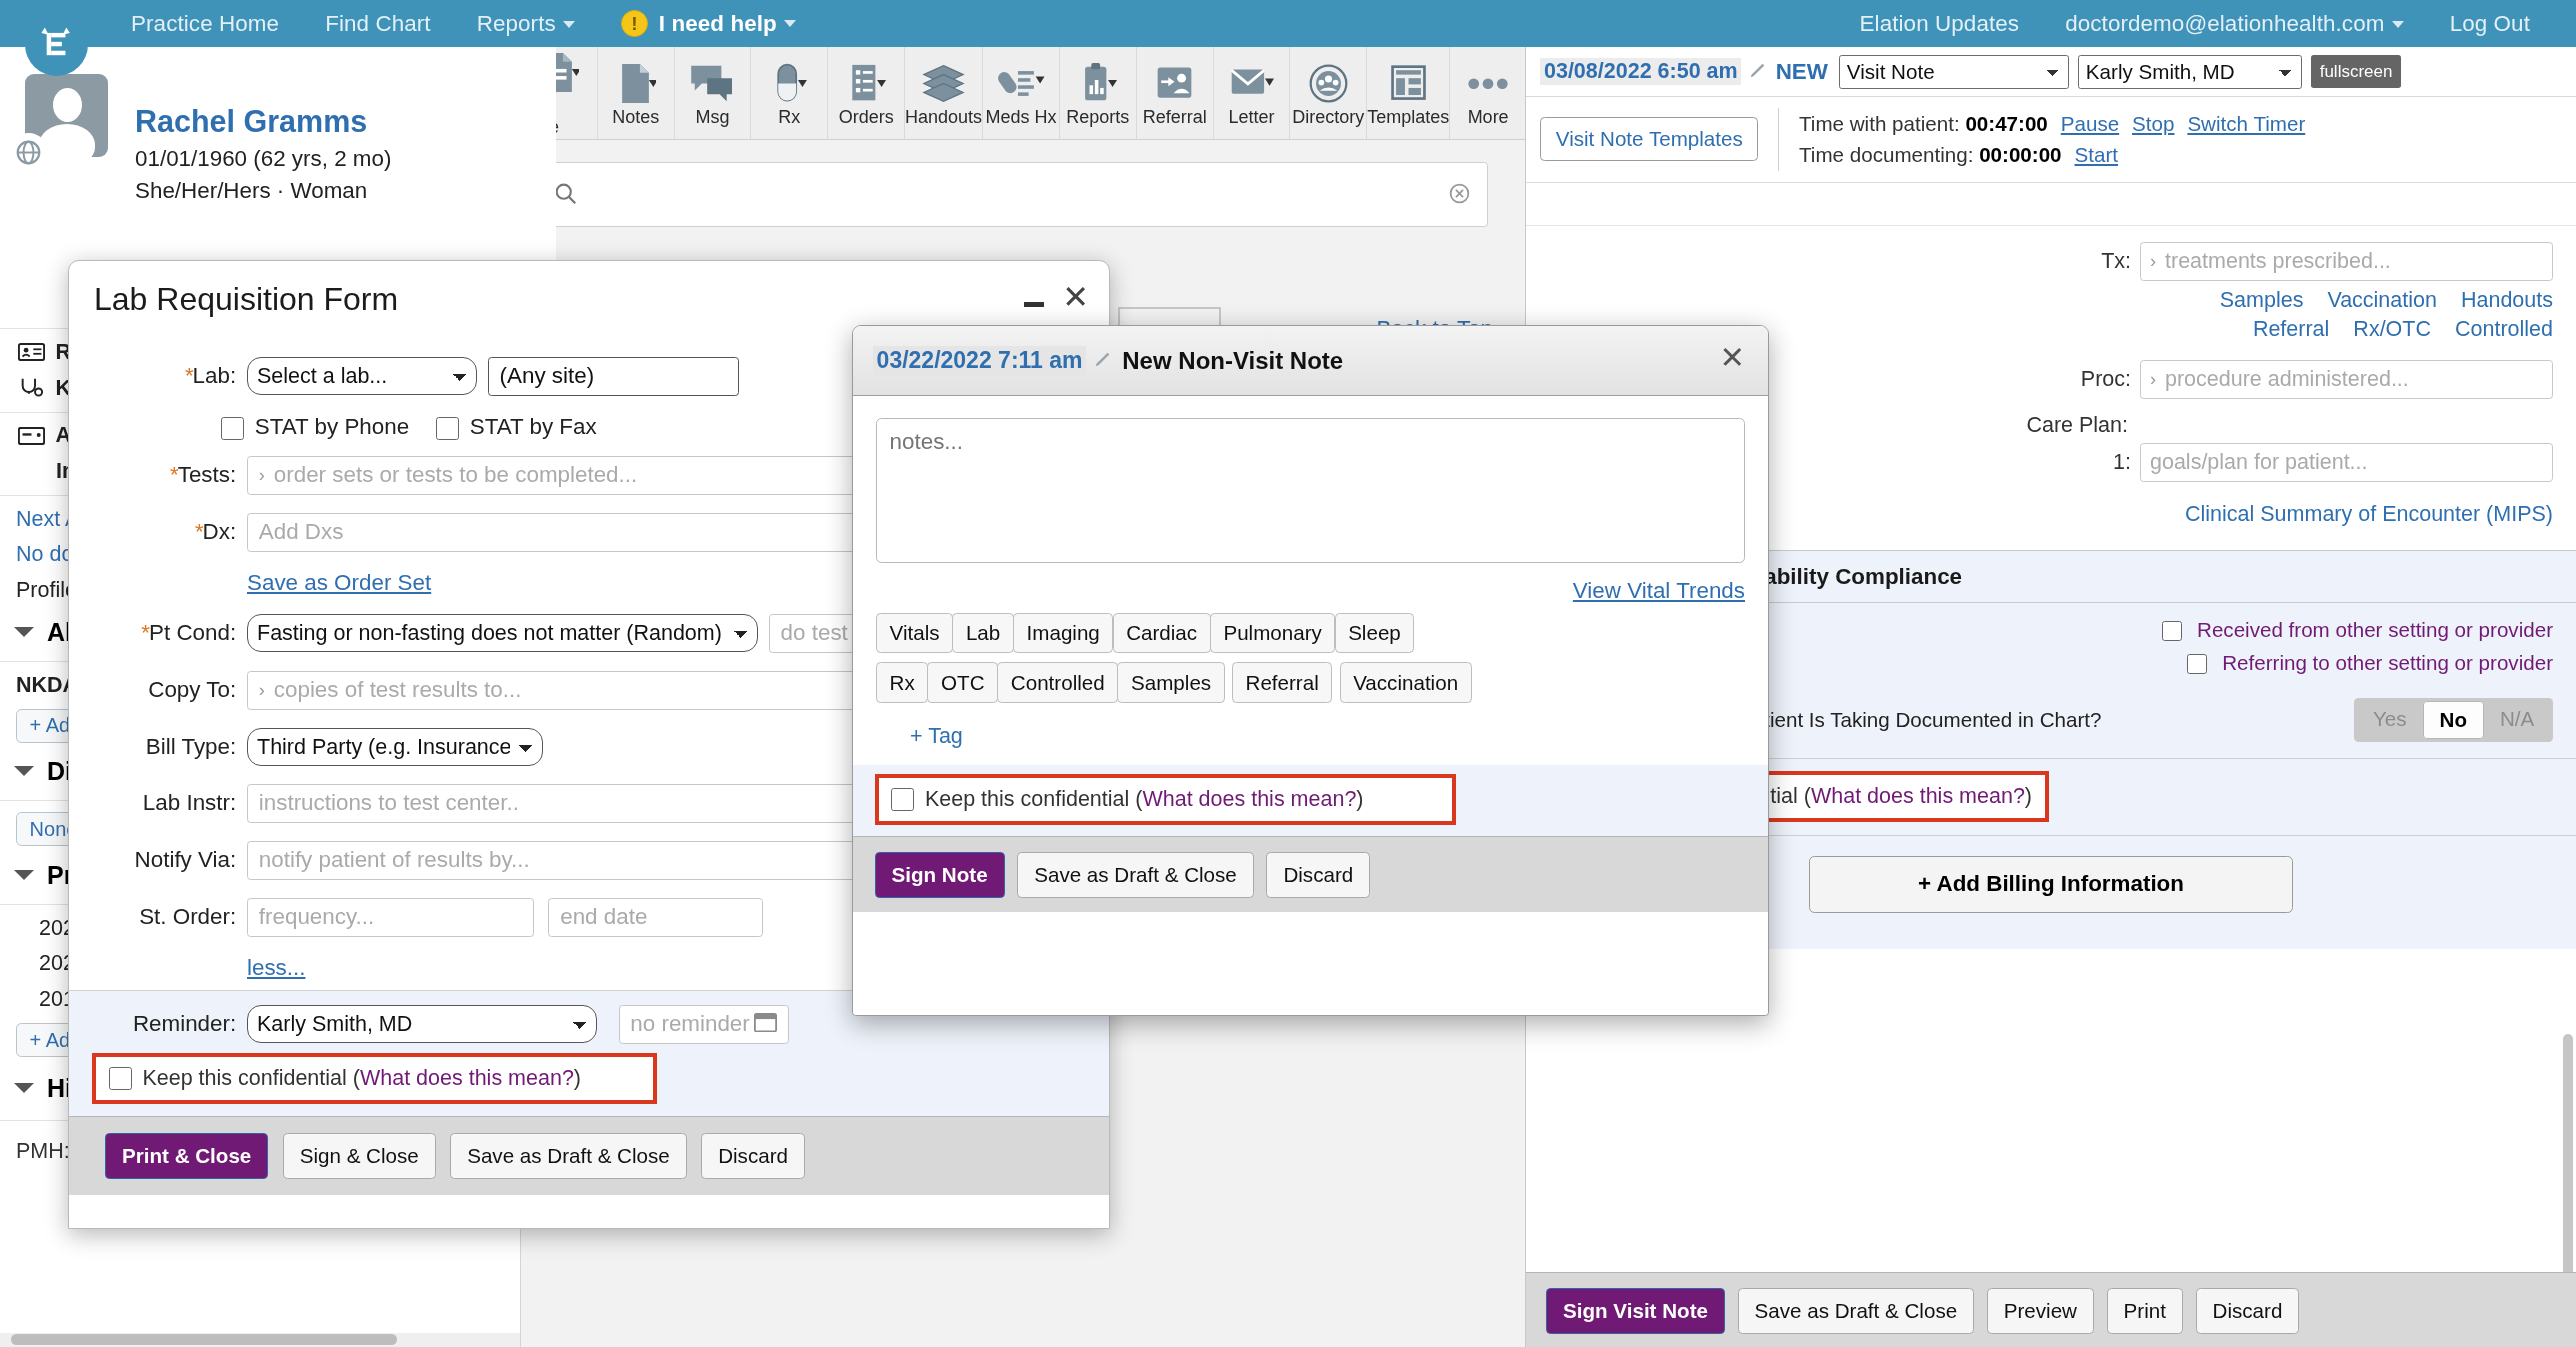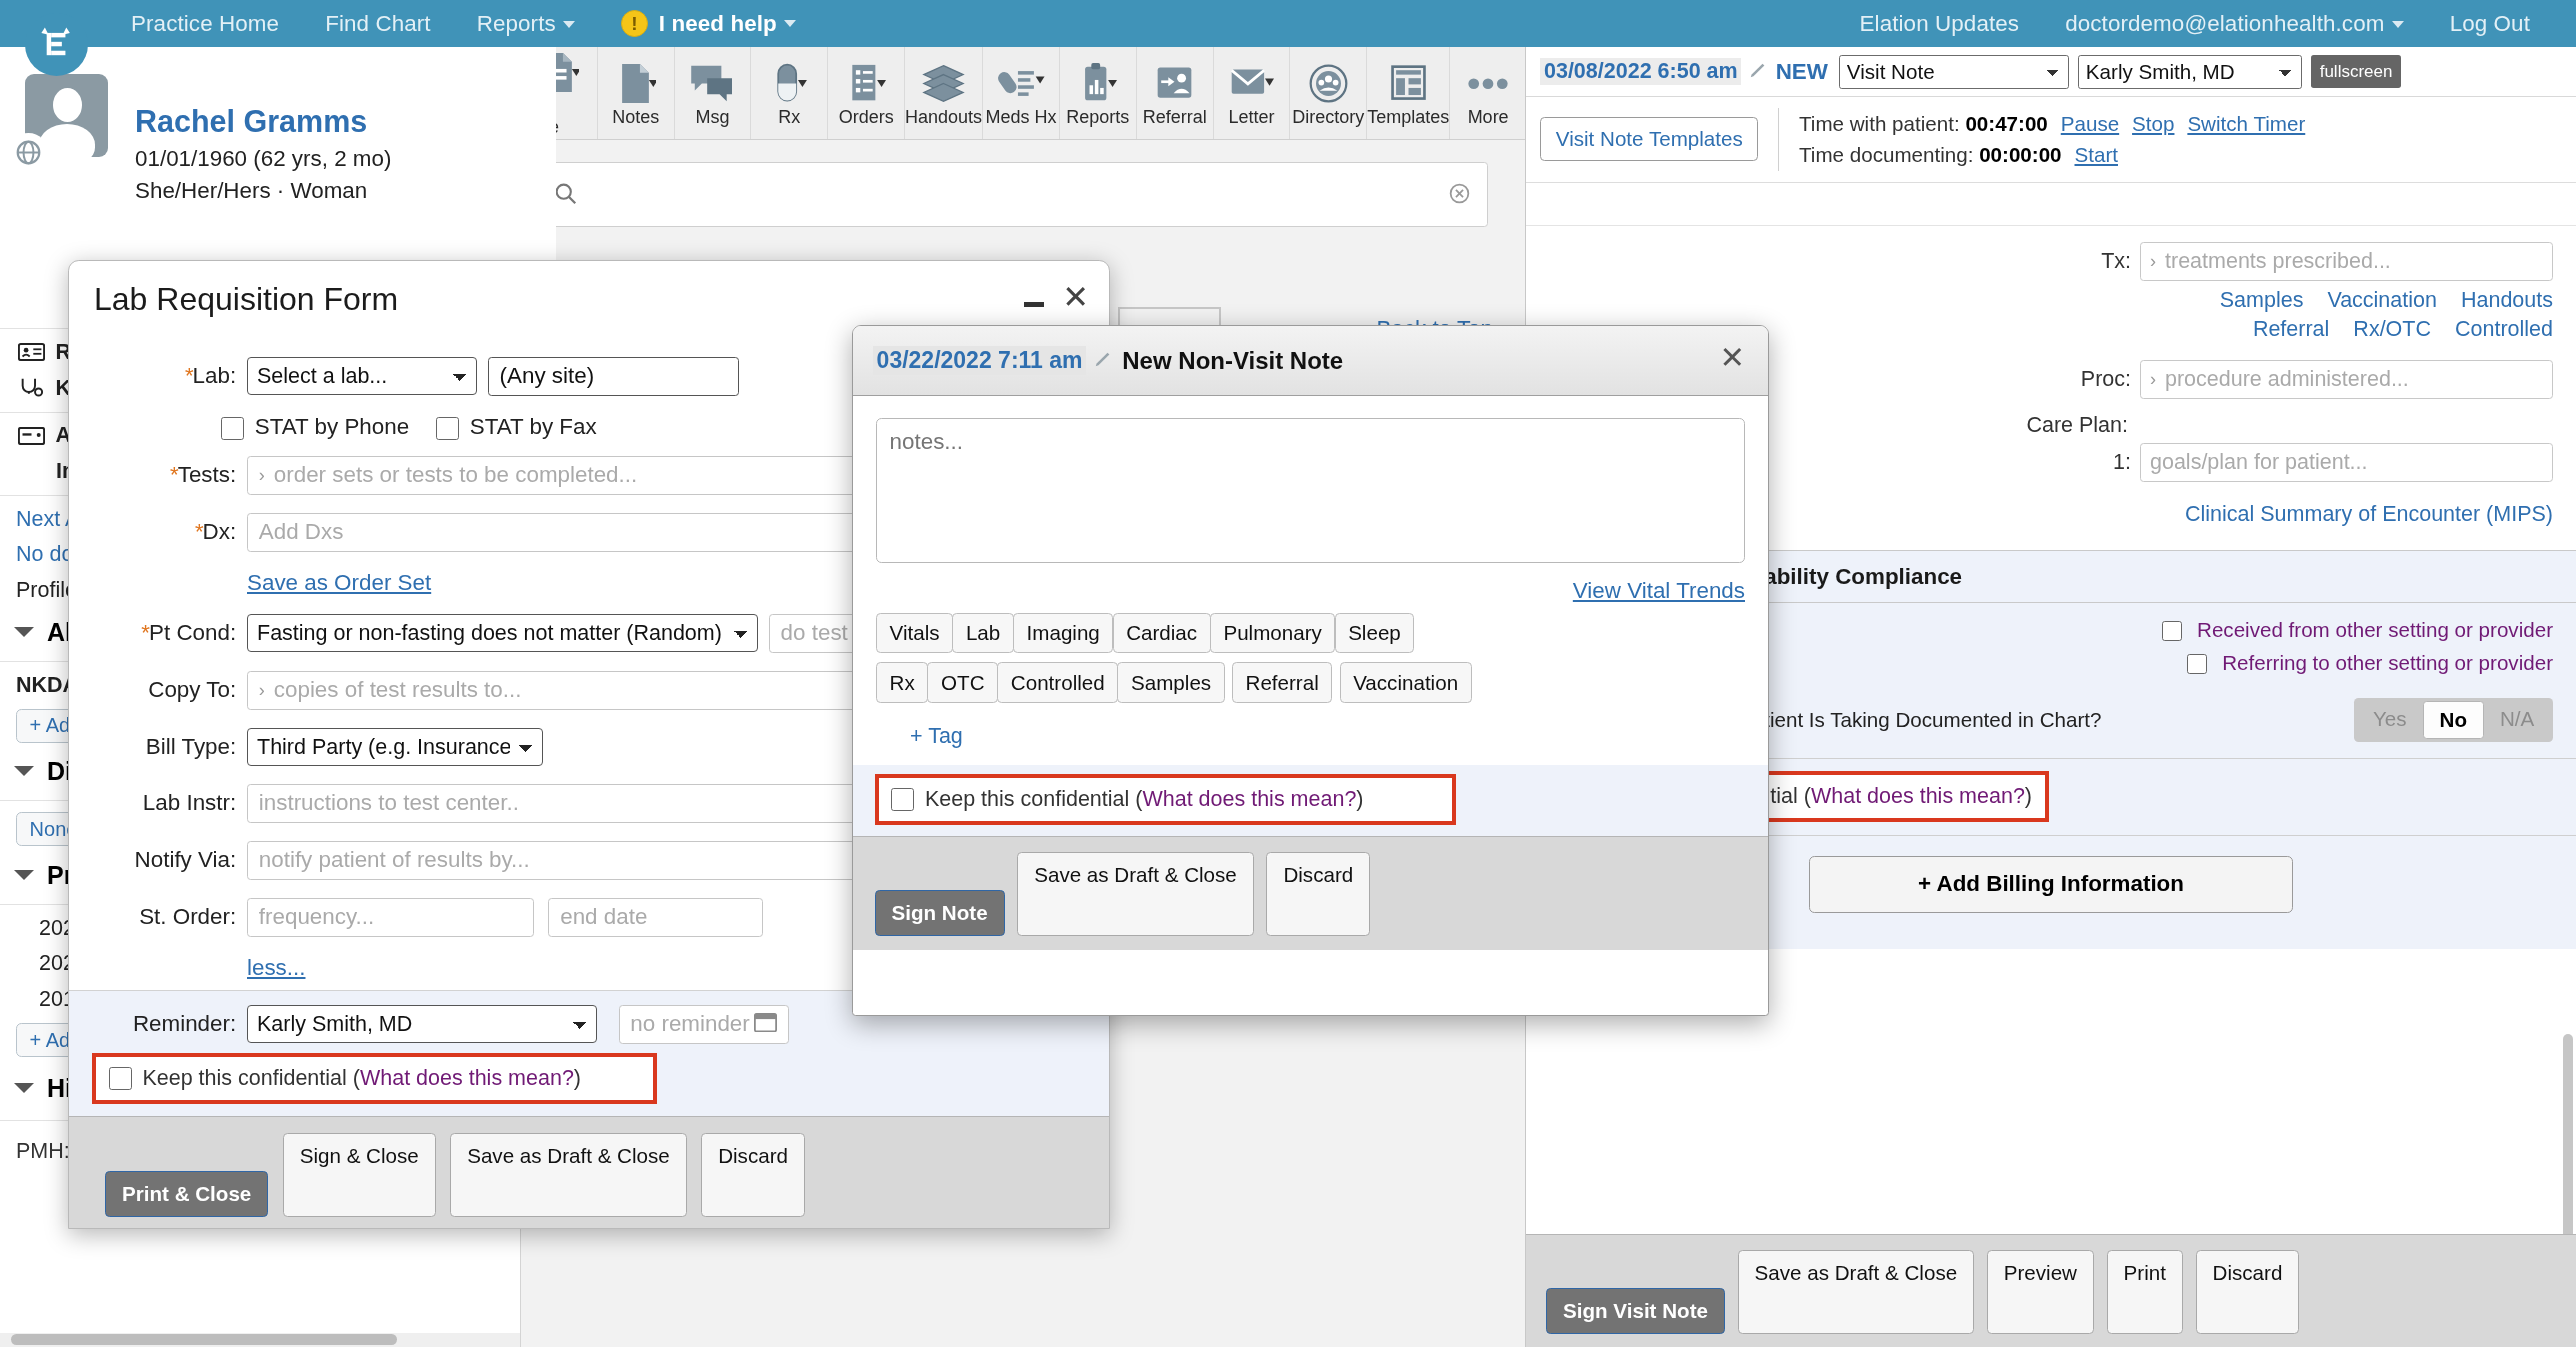--- a/index.html
+++ b/index.html
@@ -127,38 +127,38 @@
   .confidential-box {
     border:4.5px solid #d9381e; background:#fff; display:inline-flex; align-items:center;
     padding:9px 12.6px; font-size:21.5px; color:#333;
   }
   .addbill {
     display:block; margin: 20px auto; width:484px; border:0.9px solid #9a9a9a; border-radius:5.4px;
     background:#f4f4f4; font-size:22.4px; font-weight:bold; padding:14.4px; cursor:pointer; text-align:center;
   }
   .rp-footer { position:absolute; bottom:0; left:0; width:1051px; background:#d8d8d8; border-top:0.9px solid #b5b5b5; padding:14.4px 20px; display:flex; gap:12.6px; }
   .btn { font-size:20.6px; padding:10px 16px; border-radius:4.5px; border:0.9px solid #a9a9a9; background:#f6f6f6; color:#111; cursor:pointer; white-space:nowrap;}
-  .btn.primary { background:#737373; border-color:#2f66a6; color:#fff; font-weight:bold;margin-top:38px;}
+  .btn.primary { background:#701a75; border-color:#2f66a6; color:#fff; font-weight:bold;}
 
   
   .modal-lab {
     position:absolute; left:68px; top:260px; width:1042px; height:969px;
     background:#fff; border:0.9px solid #b9b9b9; border-radius:10.8px 10.8px 0 0;
     box-shadow: 0 5.4px 23px rgba(0,0,0,.28); z-index:20; overflow:hidden;
   }
   .modal-lab-head { height:74px; position:relative; }
   .modal-lab-title { position:absolute; left:25px; top:20px; font-size:32px; color:#1b1b1b;}
   .win-min { position:absolute; right:65px; top:41px; width:20px;height:5.4px;background:#333; cursor:pointer;}
   .win-close { position:absolute; right:20px; top:20px; font-size:32px; color:#444; cursor:pointer; line-height:1;}
   .lab-body { padding: 21.5px 0 0 0; }
   .lab-row { display:flex; align-items:center; margin-bottom:18px; padding-left:36px; }
   .lab-lbl { width:142px; text-align:right; font-size:22.4px; color:#222; padding-right:10.8px; white-space:nowrap;}
   .req { color:#e0761f; font-size:22.4px; vertical-align:top; }
   .lab-sel {
-    border:0.9px solid #555; border-radius:4px; background:#fff; font-size:21.5px; height:38px; color:#111;
+    border:0.9px solid #555; border-radius:14px; background:#fff; font-size:21.5px; height:38px; color:#111;
     font-family:"Liberation Sans", sans-serif; appearance:none; padding:0 32px 0 9px;
     background-image: linear-gradient(45deg, transparent 50%, #222 50%), linear-gradient(135deg, #222 50%, transparent 50%);
     background-position: calc(100% - 16px) 16px, calc(100% - 10px) 16px;
     background-size: 7.2px 7.2px, 7.2px 7.2px; background-repeat:no-repeat;
   }
   .lab-txt {
     border:0.9px solid #c6c6c6; border-radius:3.6px; background:#fff; height:39px; display:flex; align-items:center;
     padding:0 10.8px; font-size:22.4px; color:#aaa;
   }
   .lab-txt.dark { color:#111; border-color:#555; }

